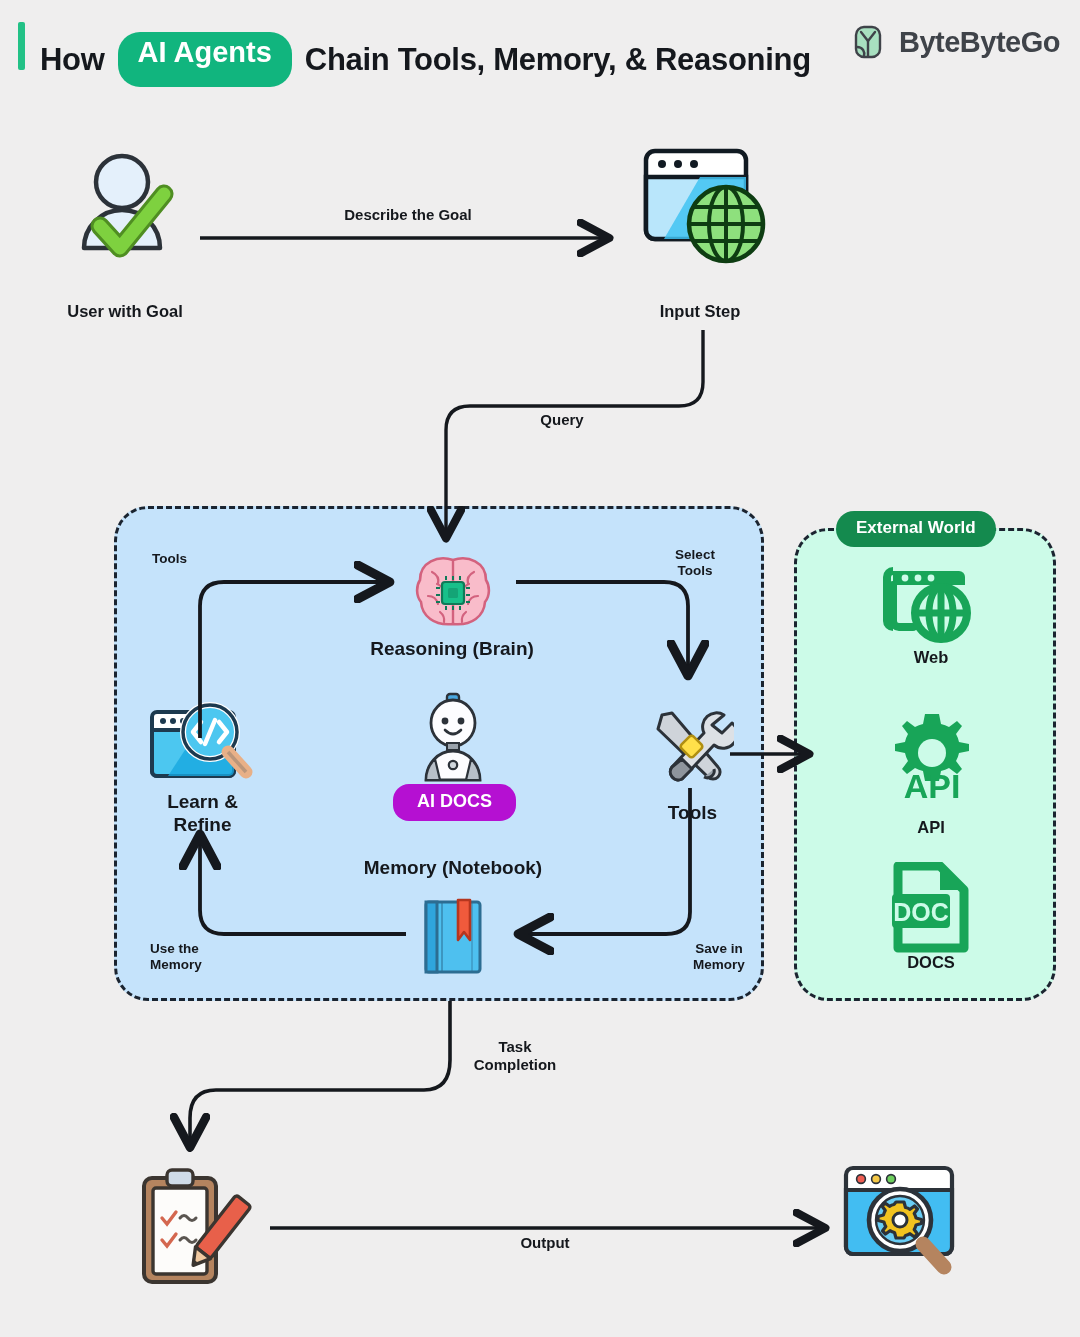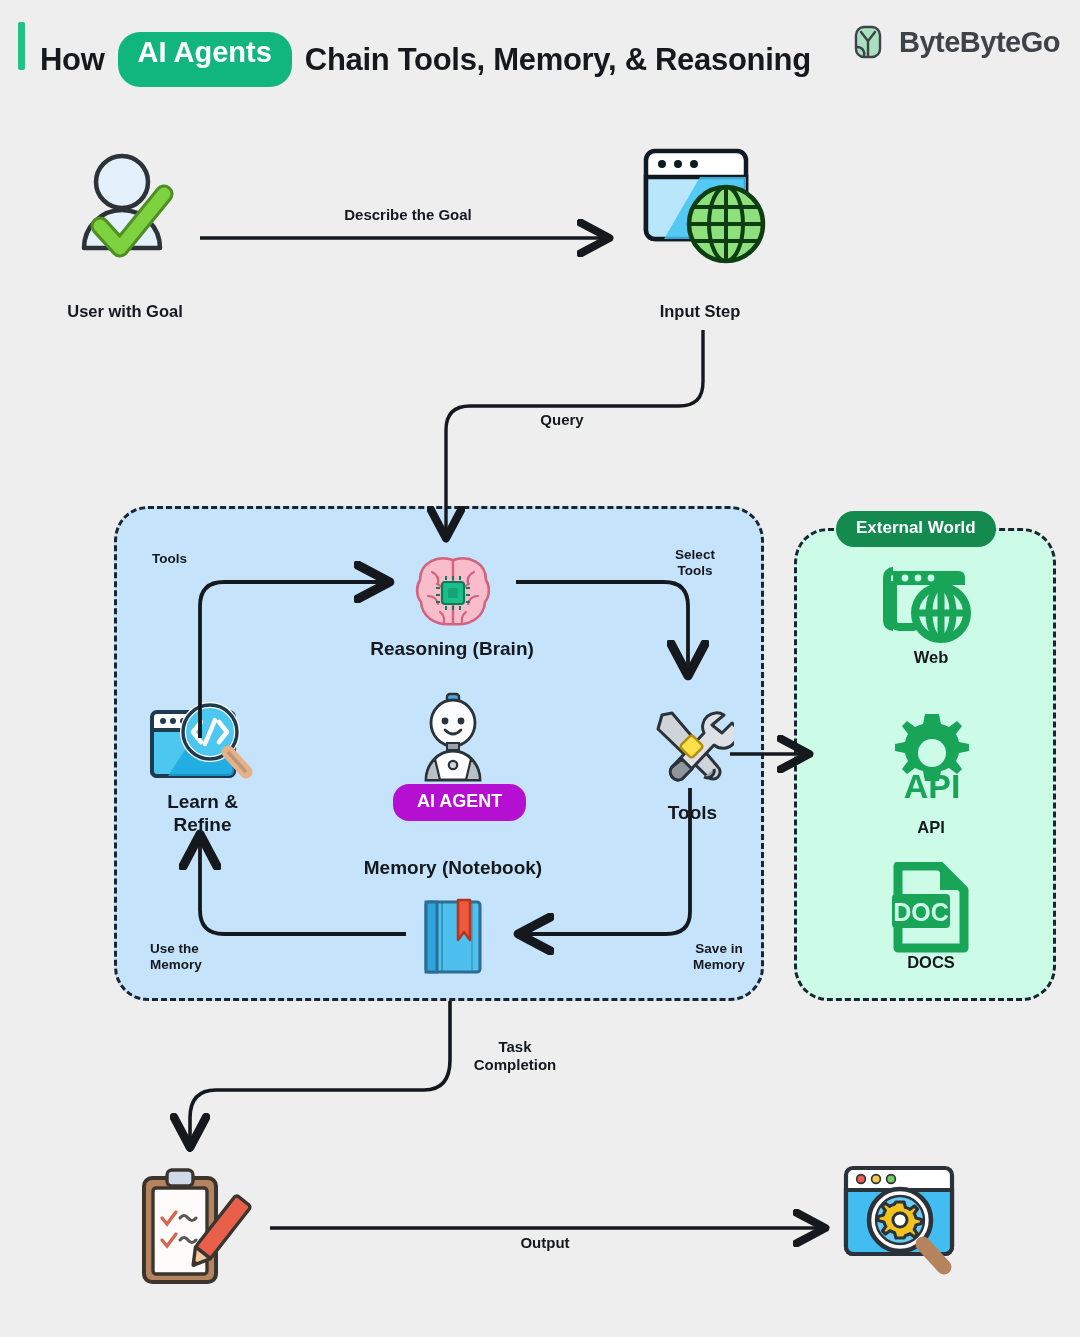--- a/index.html
+++ b/index.html
@@ -302,21 +302,21 @@
       <circle cx="31" cy="29" r="3.4" fill="#2c3239"></circle>
       <circle cx="47" cy="29" r="3.4" fill="#2c3239"></circle>
       <path d="M31 38 q8 8 16 0" fill="none" stroke="#2c3239" stroke-width="2.6" stroke-linecap="round"></path>
       <rect x="33" y="51" width="12" height="7" fill="#9aa2ab" stroke="#2c3239" stroke-width="2"></rect>
       <path d="M12 88 a27 29 0 0 1 54 0 Z" fill="#fdfdff" stroke="#2c3239" stroke-width="2.8"></path>
       <path d="M12 88 a27 29 0 0 1 9 -21 l5 21 Z" fill="#b8c0c8" stroke="#2c3239" stroke-width="2.2"></path>
       <path d="M66 88 a27 29 0 0 0 -9 -21 l-5 21 Z" fill="#b8c0c8" stroke="#2c3239" stroke-width="2.2"></path>
       <circle cx="39" cy="73" r="4.2" fill="#cfd6dc" stroke="#2c3239" stroke-width="2.2"></circle>
     </svg>
   </div>
-  <div id="ai-agent-pill">AI AGENT</div>
+  <div id="ai-agent-pill">AI DOCS</div>
 
   <div class="big-label" style="left:325px; top:857px; width:256px;">Memory (Notebook)</div>
   <div class="icon-box" style="left:420px; top:898px; width:66px; height:78px;">
     <svg width="66" height="78" viewBox="0 0 66 78">
       <rect x="6" y="4" width="54" height="70" rx="3" fill="#4ec0ef" stroke="#2c6d92" stroke-width="3"></rect>
       <rect x="6" y="4" width="11" height="70" fill="#2fa5dd" stroke="#2c6d92" stroke-width="3"></rect>
       <path d="M22 4 V74" stroke="#2c6d92" stroke-width="2" opacity="0.5"></path>
       <path d="M52 4 V74" stroke="#2c6d92" stroke-width="2" opacity="0.35"></path>
       <path d="M38 2 H50 V42 L44 34 L38 42 Z" fill="#f05a3c" stroke="#b5361f" stroke-width="2.6" stroke-linejoin="round"></path>
     </svg>

